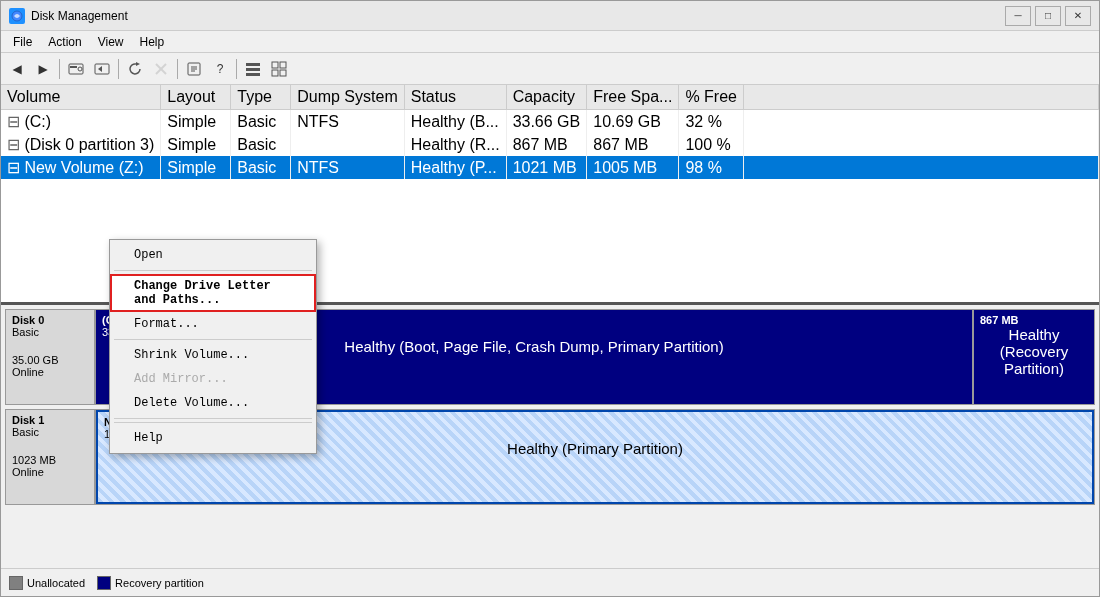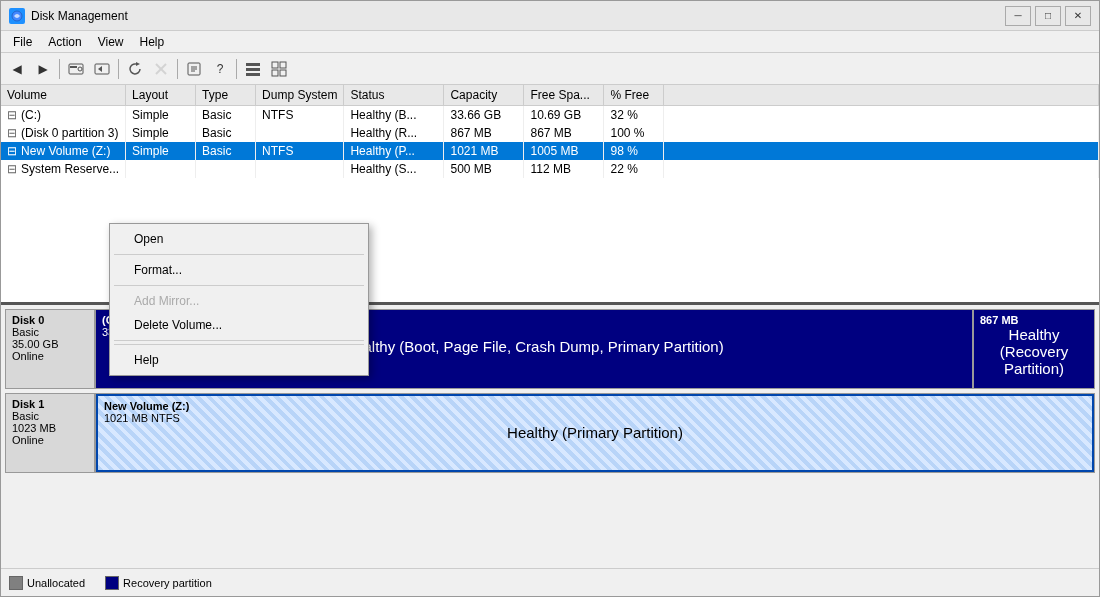--- a/index.html
+++ b/index.html
@@ -131,21 +131,21 @@
       flex: 0 0 220px;
       overflow-y: auto;
       border-bottom: 3px solid #555;
       background: white;
       position: relative;
     }
 
     .volume-table {
       width: 100%;
       border-collapse: collapse;
-      font-size: 12px;
+      font-size: 16px;
     }
 
     .volume-table thead tr {
       background: #e8e8e8;
       border-bottom: 1px solid #ccc;
     }
 
     .volume-table th {
       padding: 3px 6px;
       text-align: left;
@@ -172,41 +172,41 @@
       flex: 1;
       overflow-y: scroll;
       background: #f0f0f0;
       padding: 4px 0;
       position: relative;
     }
 
     .disk-row {
       display: flex;
       align-items: stretch;
-      height: 80px;
+      height: 96px;
       margin-bottom: 4px;
       padding: 0 4px;
     }
 
     .disk-label {
       width: 90px;
       flex-shrink: 0;
       background: #d8d8d8;
       border: 1px solid #999;
       padding: 4px 6px;
       display: flex;
       flex-direction: column;
       justify-content: flex-start;
       font-size: 11px;
       font-weight: bold;
     }
 
     .disk-label .disk-name { font-weight: bold; font-size: 11px; }
     .disk-label .disk-type { font-weight: normal; font-size: 11px; }
-    .disk-label .disk-size { font-weight: normal; font-size: 11px; }
+    .disk-label .disk-size { font-weight: normal; font-size: 11px; margin-top: 16px; }
     .disk-label .disk-status { font-weight: normal; font-size: 11px; }
 
     .disk-partitions {
       flex: 1;
       display: flex;
       border: 1px solid #999;
       overflow: hidden;
     }
 
     .partition {
@@ -251,21 +251,21 @@
     .partition-status { font-size: 15px; text-align: center; }
 
     
     .legend {
       height: 28px;
       background: #f0f0f0;
       border-top: 1px solid #ccc;
       display: flex;
       align-items: center;
       padding: 0 8px;
-      gap: 20px;
+      gap: 12px;
       font-size: 11px;
     }
 
     .legend-item {
       display: flex;
       align-items: center;
       gap: 4px;
     }
 
     .legend-box {
@@ -273,28 +273,29 @@
       height: 14px;
       border: 1px solid #666;
     }
 
     .legend-box.unallocated { background: #808080; }
     .legend-box.primary { background: #000080; }
 
     
     .context-menu {
       position: absolute;
-      top: 138px;
+      top: 154px;
       left: 108px;
-      width: 260px;
+      width: 208px;
       background: #f0f0f0;
       border: 1px solid #999;
       box-shadow: 3px 3px 8px rgba(0,0,0,0.3);
       z-index: 1000;
       padding: 3px 0;
+      font-family: Liberation Mono, monospace;
     }
 
     .ctx-item {
       padding: 5px 24px;
       cursor: pointer;
       font-size: 12px;
       color: #000;
       position: relative;
     }
     .ctx-item.disabled { color: #aaa; cursor: default; }
@@ -438,31 +439,20 @@
               <td><span style="margin-right:4px; color:white">⊟</span>New Volume (Z:)</td>
               <td>Simple</td>
               <td>Basic</td>
               <td>NTFS</td>
               <td>Healthy (P...</td>
               <td>1021 MB</td>
               <td>1005 MB</td>
               <td>98 %</td>
               <td></td>
             </tr>
-            <tr>
-              <td><span style="margin-right:4px; color:#666">⊟</span>System Reserve...</td>
-              <td></td>
-              <td></td>
-              <td></td>
-              <td>Healthy (S...</td>
-              <td>500 MB</td>
-              <td>112 MB</td>
-              <td>22 %</td>
-              <td></td>
-            </tr>
           </tbody>
       </table>
     </div>
 
     <div class="bottom-panel" id="disk-view">
     <div class="disk-row">
           <div class="disk-label">
     <span class="disk-name">Disk 0</span>
     <span class="disk-type">Basic</span>
     <span class="disk-size">35.00 GB</span>
@@ -504,22 +494,24 @@
       </div>
       <div class="legend-item">
         <div class="legend-box primary"></div>
         <span>Recovery partition</span>
       </div>
     </div>
 
     <div class="context-menu" id="context-menu">
     <div class="ctx-item">Open</div>
         <div class="ctx-separator"></div>
+        <div class="ctx-item highlighted" style="font-weight: bold;">Change Drive Letter and Paths...</div>
         <div class="ctx-item">Format...</div>
         <div class="ctx-separator"></div>
+        <div class="ctx-item">Shrink Volume...</div>
         <div class="ctx-item disabled">Add Mirror...</div>
         <div class="ctx-item">Delete Volume...</div>
         <div class="ctx-separator"></div>
         <div class="ctx-separator"></div>
         <div class="ctx-item">Help</div>
       </div>
 
   </div>
 </div>
 

